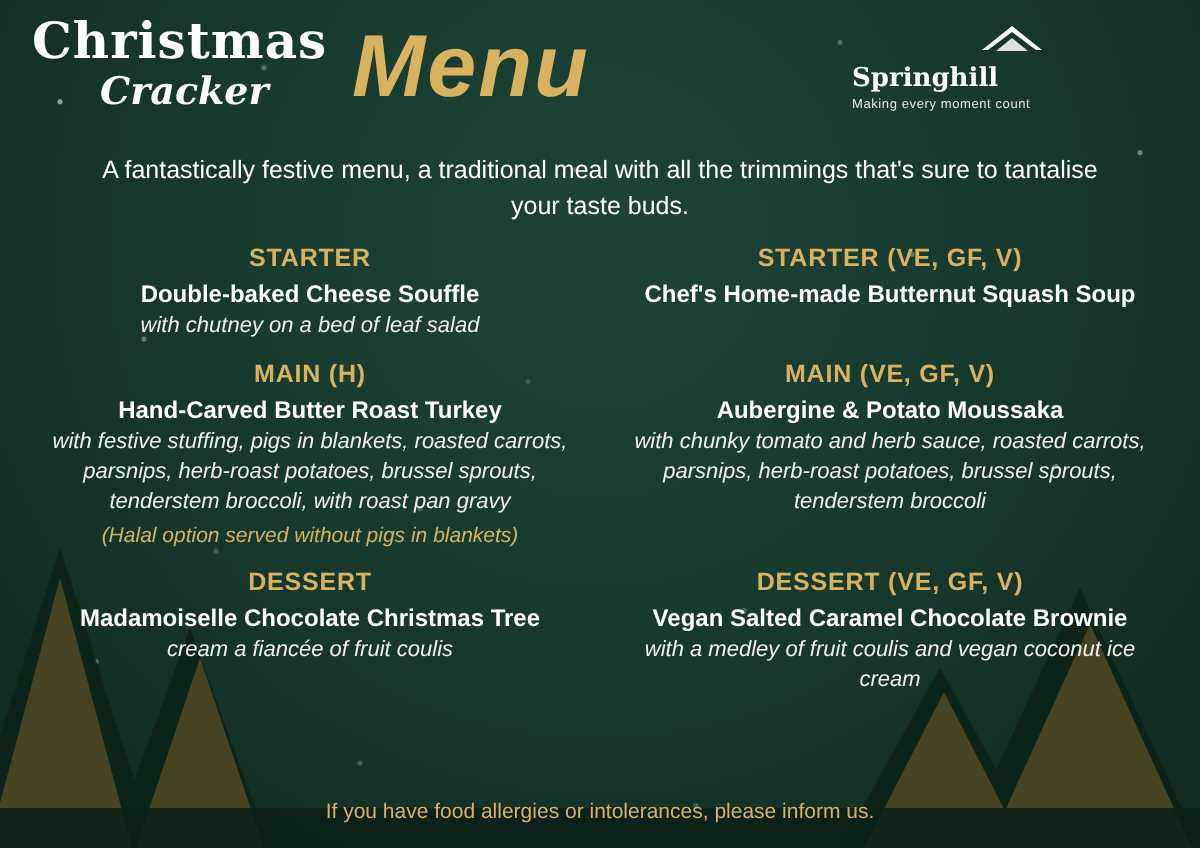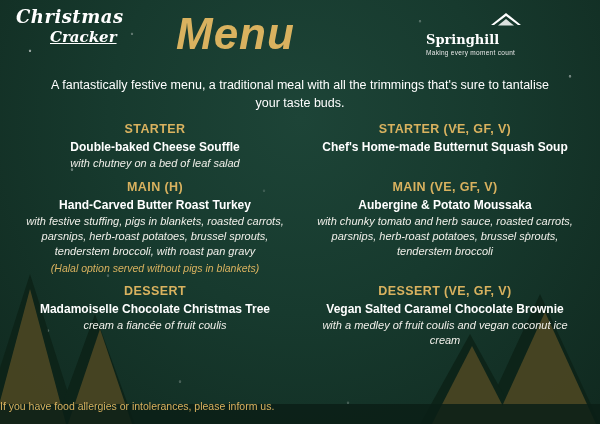--- a/index.html
+++ b/index.html
@@ -45,36 +45,34 @@
     position: relative;
     height: 72px;
     display: flex;
     align-items: flex-start;
     justify-content: space-between;
     padding: 8px 14px 0 16px;
   }
   .brand-left { width: 160px; }
   .brand-left .line1 {
     font-family: "DejaVu Serif", serif;
-    font-style: italic;
-    font-weight: 700;
-    font-size: 18px;
+    font-weight: 700;
+    font-size: 25px;
     letter-spacing: .5px;
     color: #ffffff;
     line-height: 1.05;
   }
   .brand-left .line2 {
     font-family: "DejaVu Serif", serif;
     font-style: italic;
     font-weight: 700;
-    font-size: 15px;
+    font-size: 19px;
     color: #ffffff;
     margin-left: 34px;
     margin-top: 1px;
-    text-decoration: underline;
   }
   .menu-title {
     font-family: Liberation Sans, sans-serif;
     font-style: italic;
     font-weight: 700;
     font-size: 44px;
     color: #d9b25f;
     letter-spacing: 1px;
     line-height: 1;
     margin-top: 4px;
@@ -152,20 +150,21 @@
     font-size: 10.5px;
     font-style: italic;
     color: #d9b25f;
     margin-top: 3px;
     line-height: 1.3;
   }
   
   .footer {
     position: absolute;
     left: 0; right: 0; bottom: 12px;
+    text-align: center;
     font-size: 10.5px;
     color: #d9b25f;
   }
 </style>
 </head>
 <body>
 
 <div id="poster">
 
   <div class="snow"></div>

